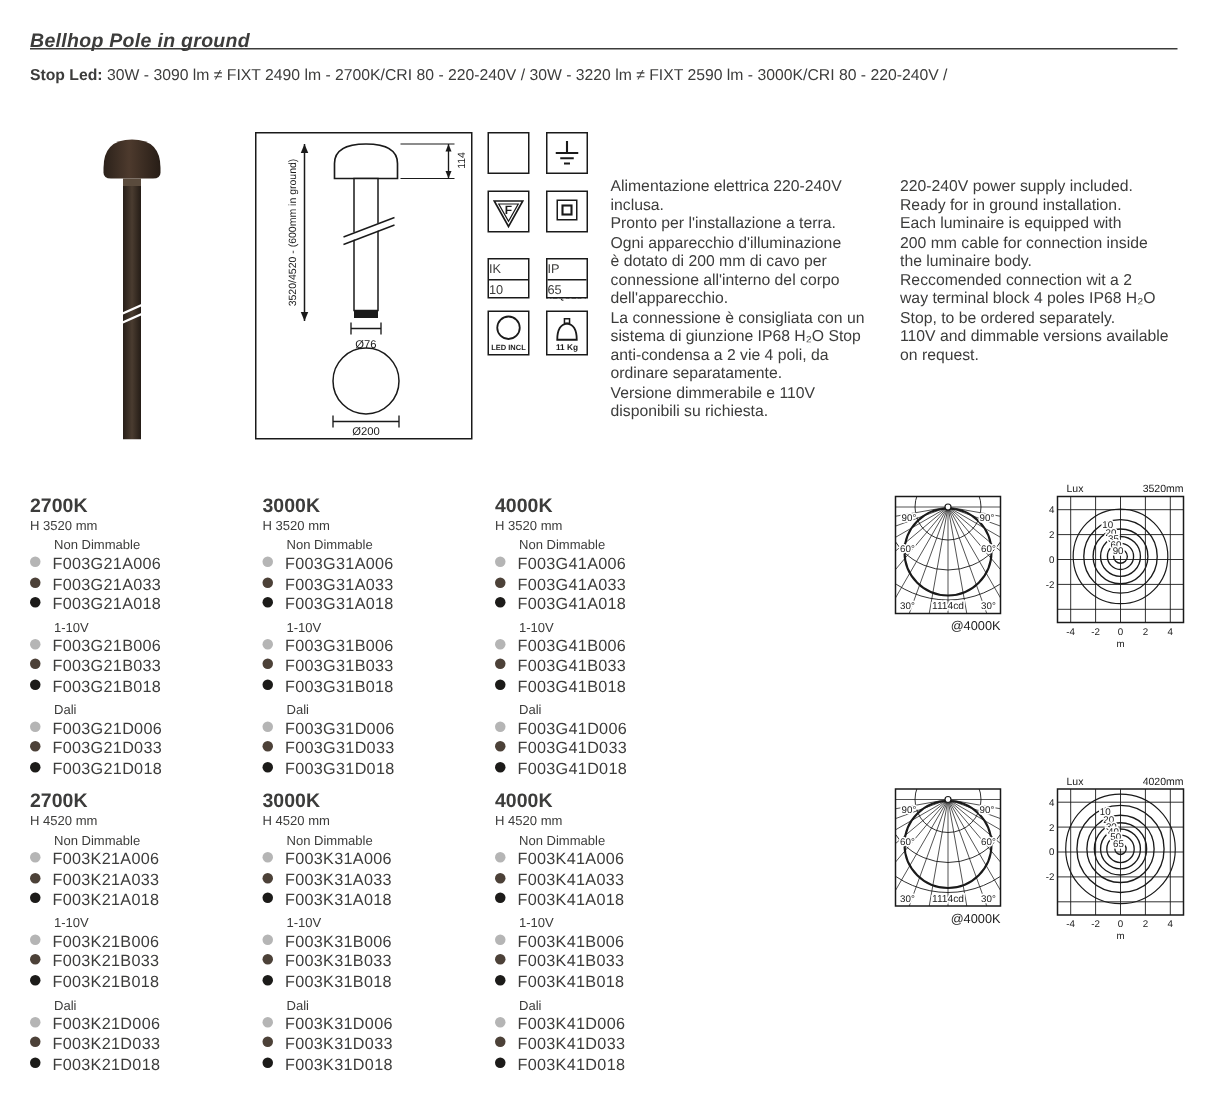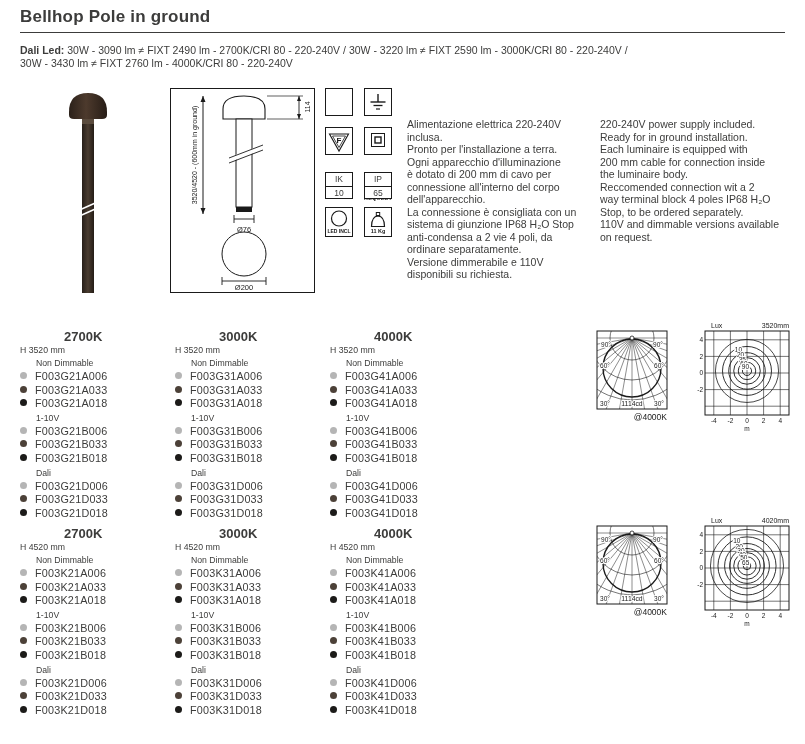--- a/index.html
+++ b/index.html
@@ -1,54 +1,53 @@
 <!DOCTYPE html>
 <html><head>
 <meta charset="utf-8">
 <style>
   html,body{margin:0;padding:0;background:#ffffff;}
   body{width:805px;height:744px;position:relative;font-family:"Liberation Sans",sans-serif;color:#3c3c3b;overflow:hidden;}
   .abs{position:absolute;}
-  .page-title{left:20px;top:7px;font-size:17px;font-weight:bold;letter-spacing:.2px;}
+  .page-title{left:20px;top:19px;font-size:13px;font-weight:bold;letter-spacing:.2px;font-style:italic;}
   .rule{left:20px;top:32px;width:765px;border-top:1px solid #3c3c3b;height:0;}
   .powerled{left:20px;top:44px;width:745px;font-size:10.5px;line-height:13px;}
   .powerled b{font-weight:bold;}
   .prelines{white-space:pre-line;margin-top:32px;}
   .desc{font-size:10.5px;line-height:12.5px;}
   .desc-it{left:407px;top:86px;width:188px;}
   .desc-en{left:600px;top:86px;width:200px;}
   .photo-wrap{left:62px;top:88px;width:52px;height:205px;}
   .draw-wrap{left:170px;top:88px;width:145px;height:205px;border:1px solid #1a1a1a;box-sizing:border-box;}
   .iconbox{position:absolute;width:28px;height:28px;border:1px solid #1a1a1a;background:#fff;box-sizing:border-box;}
   .icap{position:absolute;font-size:5.5px;line-height:6px;text-align:center;letter-spacing:.2px;color:#1a1a1a;font-weight:bold;}
   .ce-text{width:100%;height:100%;display:flex;align-items:center;justify-content:center;font-size:14px;font-weight:bold;letter-spacing:1.5px;font-family:"DejaVu Sans",sans-serif;margin-top:43px;}
-  .splitbox{position:absolute;width:28px;height:27px;border:1px solid #1a1a1a;background:#fff;box-sizing:border-box;font-size:8.5px;text-align:center;}
+  .splitbox{position:absolute;width:28px;height:27px;border:1px solid #1a1a1a;background:#fff;box-sizing:border-box;font-size:8.5px;}
   .splitbox .cell{height:12.5px;line-height:12.5px;}
   .splitbox .cell.top{border-bottom:1px solid #1a1a1a;}
   
   .pblock{position:absolute;left:0;top:0;width:500px;}
   .pcol{position:absolute;width:150px;}
-  .kelvin{font-size:13px;font-weight:bold;line-height:14px;margin-bottom:1px;margin-left:44px;}
+  .kelvin{font-size:13px;font-weight:bold;line-height:14px;margin-bottom:1px;}
   .hlabel{font-size:8.7px;line-height:11px;margin-bottom:2px;}
   .glabel{font-size:8.7px;line-height:11px;margin-top:2px;margin-bottom:1px;padding-left:16px;}
   .crow{font-size:10.8px;line-height:13.6px;white-space:nowrap;}
   .dot{display:inline-block;width:7px;height:7px;border-radius:50%;margin-right:8px;vertical-align:1px;}
   .code{letter-spacing:.2px;}
   svg text{font-family:"Liberation Sans",sans-serif;fill:#1a1a1a;}
 </style>
 </head>
 <body>
 
 <div class="abs page-title">Bellhop Pole in ground</div>
 <div class="abs rule"></div>
 
 <div class="abs powerled">
-  <b>Dali Led:</b>
+  <b>Stop Led:</b>
   <span>30W - 3090 lm ≠ FIXT 2490 lm - 2700K/CRI 80 - 220-240V  /  30W - 3220 lm ≠ FIXT 2590 lm - 3000K/CRI 80 - 220-240V  /</span><br>
-  <span>30W - 3430 lm ≠ FIXT 2760 lm - 4000K/CRI 80 - 220-240V</span>
 </div>
 
 <div class="abs photo-wrap">
   <svg width="52" height="205" viewBox="0 0 52 205">
     <defs>
       <linearGradient id="capG" x1="0" y1="0" x2="1" y2="0">
         <stop offset="0" stop-color="#2b211a"></stop>
           <stop offset="0.45" stop-color="#4d3a2d"></stop>
           <stop offset="1" stop-color="#271d16"></stop>
       </linearGradient>

